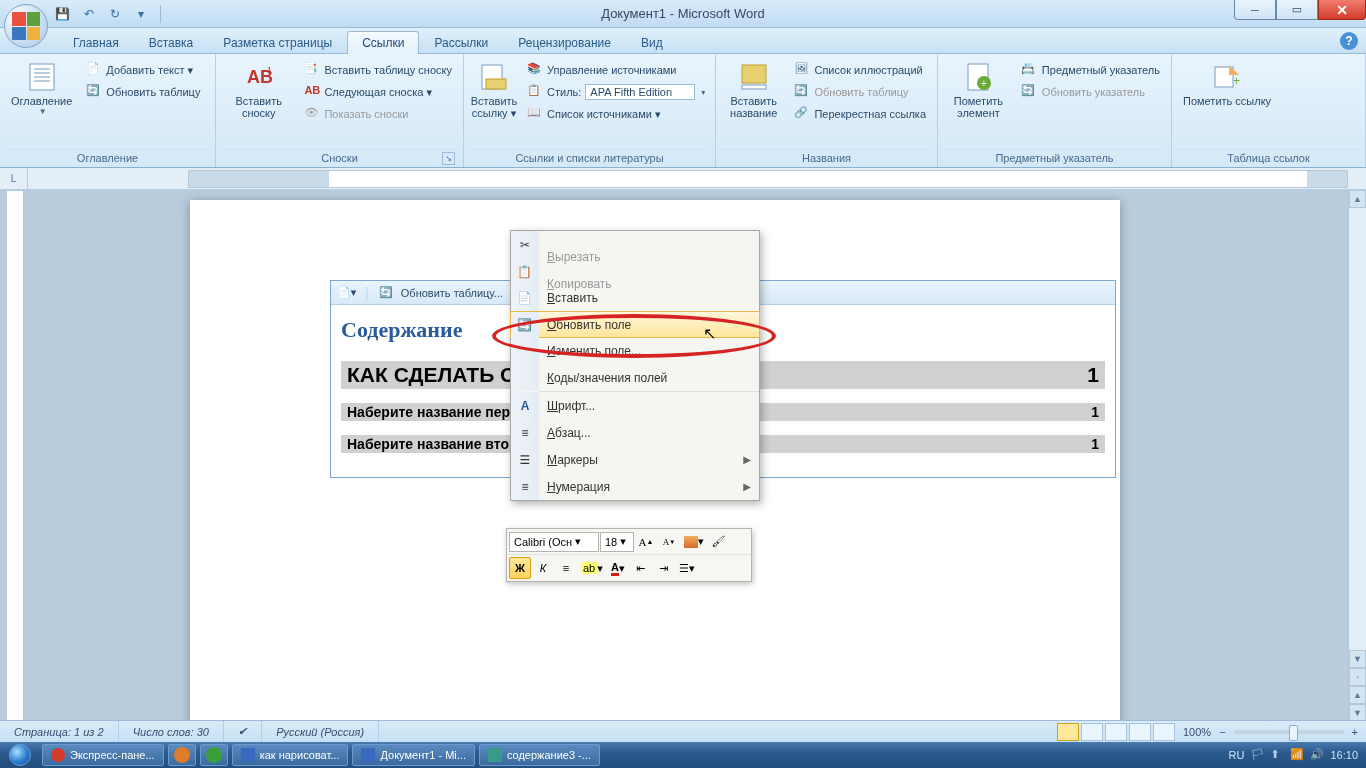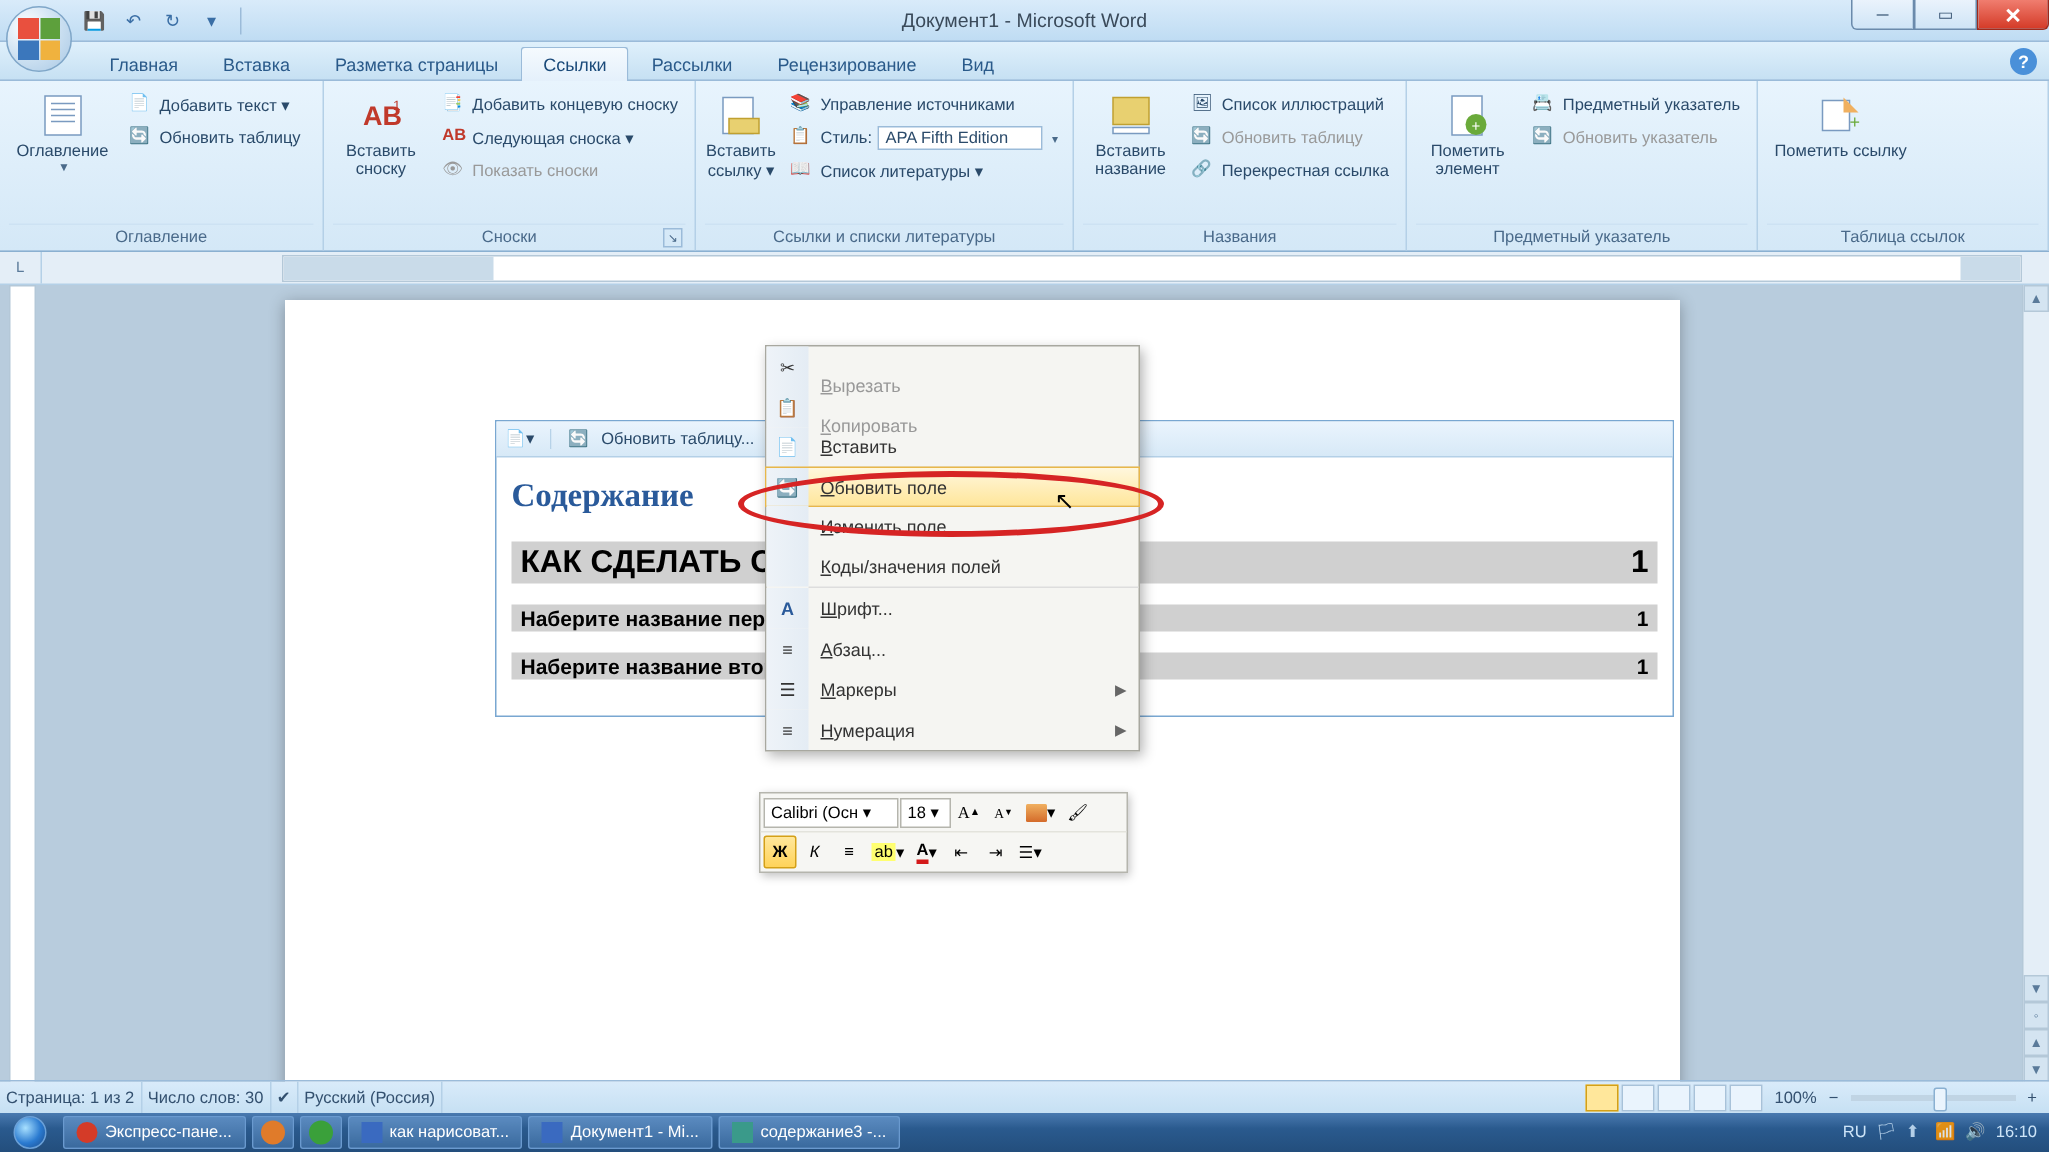--- a/index.html
+++ b/index.html
@@ -86,21 +86,21 @@
 
 .minitb{position:absolute;left:316px;top:328px;width:246px;background:#f6f6f3;border:1px solid #b5b5ad;box-shadow:1px 2px 6px rgba(0,0,0,.25);z-index:40;}
 .minitb-row{display:flex;align-items:center;height:26px;padding:0 2px;gap:1px;border-bottom:1px solid #e3e3dc;}
 .minitb-row:last-child{border-bottom:none;}
 .mbtn{min-width:22px;height:22px;display:flex;align-items:center;justify-content:center;font-size:11px;border:1px solid transparent;border-radius:2px;padding:0 2px;}
 .mbtn.on{background:linear-gradient(#ffe79b,#ffd35a);border-color:#d4a017;}
 .mcombo{border:1px solid #b5b5ad;background:#fff;height:20px;padding:2px 4px;font-size:11px;display:flex;align-items:center;}
 
 
 .status{position:absolute;left:0;right:0;bottom:26px;height:22px;background:linear-gradient(#d9ebfa,#c6e0f3);border-top:1px solid #9bbbd9;display:flex;align-items:center;font-size:11px;color:#33506f;}
-.status .cell{padding:0 4px;border-right:1px solid #b4d0e7;height:100%;display:flex;align-items:center;gap:4px;}
+.status .cell{padding:0 14px;border-right:1px solid #b4d0e7;height:100%;display:flex;align-items:center;gap:4px;font-style:italic;}
 .status .right{margin-left:auto;display:flex;align-items:center;gap:2px;padding-right:8px;}
 .viewbtn{width:22px;height:18px;border:1px solid #a8c2d9;background:#eaf4fd;}
 .viewbtn.active{background:#ffe79b;border-color:#d4a017;}
 .zoom-slider{width:110px;height:4px;background:#c0d4e4;position:relative;margin:0 6px;}
 .zoom-slider::before{content:"";position:absolute;left:50%;top:-5px;width:7px;height:14px;background:#eaf4fd;border:1px solid #8ab0d1;border-radius:2px;}
 
 
 .taskbar{position:absolute;left:0;right:0;bottom:0;height:26px;background:linear-gradient(#4a7ab0,#2a5a8e 40%,#234e7c);display:flex;align-items:center;}
 .start{width:40px;height:26px;display:flex;align-items:center;justify-content:center;}
 .start-orb{width:22px;height:22px;border-radius:50%;background:radial-gradient(circle at 35% 35%,#a8e0ff,#2a7ad0 55%,#1a4a8a);border:1px solid #6aa0d8;}
@@ -184,21 +184,21 @@
       <div class="bigbtn">
         <svg class="bigicon" viewBox="0 0 32 32">
             <text x="4" y="22" font-size="18" font-weight="bold" fill="#c0392b">AB</text>
             <text x="24" y="12" font-size="9" fill="#c0392b">1</text>
           </svg>
         <span>Вставить сноску</span>
       </div>
       <div class="smalllist">
         <div class="smallbtn">
             <span class="smicon">📑</span>
-            <span>Добавить концевую сноску</span>
+            <span>Вставить таблицу сноску</span>
           </div>
         <div class="smallbtn">
             <span class="smicon" style="color:#c0392b;font-weight:bold">AB</span>
             <span>Следующая сноска ▾</span>
           </div>
         <div class="smallbtn disabled">
             <span class="smicon">👁</span>
             <span>Показать сноски</span>
           </div>
       </div>
@@ -221,21 +221,21 @@
             <span>Управление источниками</span>
           </div>
         <div class="smallbtn">
             <span class="smicon">📋</span>
             <span>Стиль:</span> 
             <span class="style-combo">APA Fifth Edition</span>
             <span class="dd-arrow">▾</span>
           </div>
         <div class="smallbtn">
             <span class="smicon">📖</span>
-            <span>Список литературы ▾</span>
+            <span>Список источниками ▾</span>
           </div>
       </div>
     </div>
     <div class="group-label">Ссылки и списки литературы</div>
   </div>
 
   <div class="group" style="width:222px">
     <div class="group-body">
       <div class="bigbtn">
         <svg class="bigicon" viewBox="0 0 32 32">

